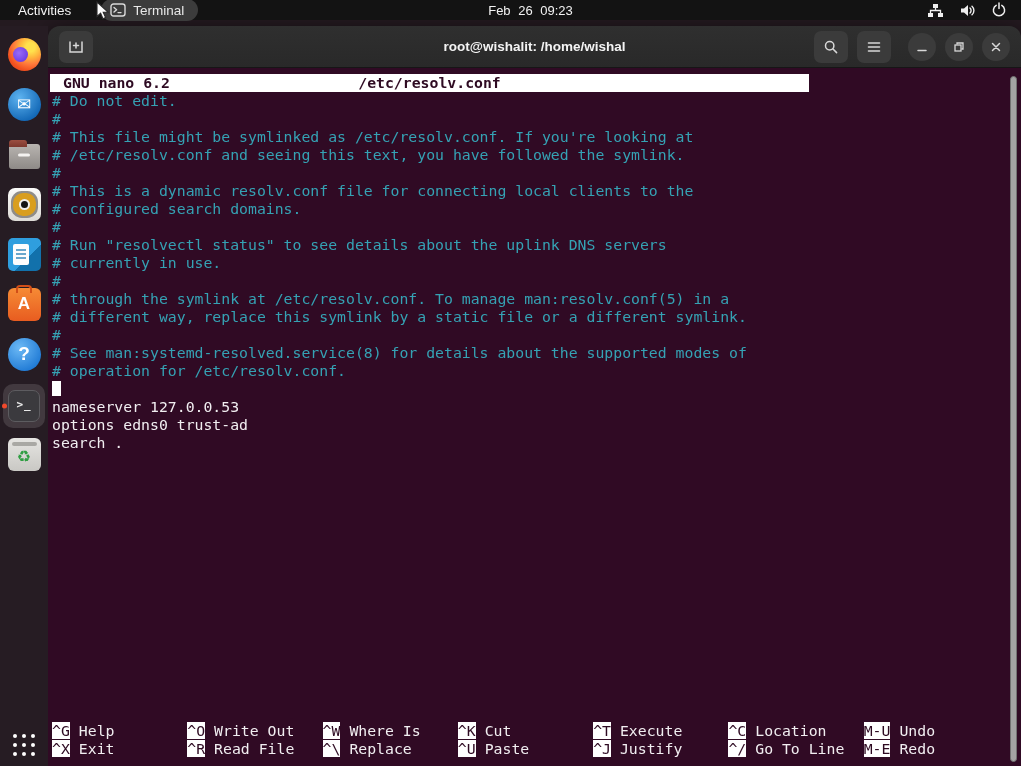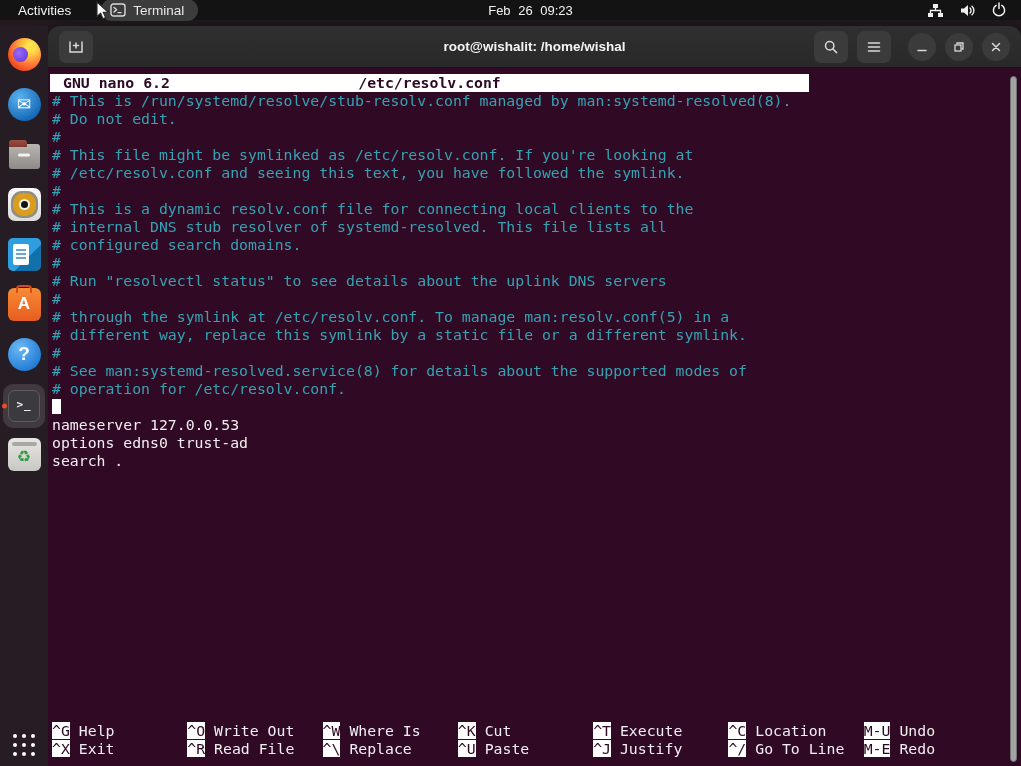--- a/index.html
+++ b/index.html
@@ -252,31 +252,30 @@
       </div>
     </div>
 
     <div class="term">
       <div class="nano-bar">
         <span class="nano-version">GNU nano 6.2</span>
         <span class="nano-filename">/etc/resolv.conf</span>
       </div>
 
       <div class="buffer">
-        <div class="line c"># This is /run/systemd/resolve/stub-resolv.conf managed by man:systemd-resolved(8).</div>
         <div class="line c"># Do not edit.</div>
         <div class="line c">#</div>
         <div class="line c"># This file might be symlinked as /etc/resolv.conf. If you're looking at</div>
         <div class="line c"># /etc/resolv.conf and seeing this text, you have followed the symlink.</div>
         <div class="line c">#</div>
         <div class="line c"># This is a dynamic resolv.conf file for connecting local clients to the</div>
-        <div class="line c"># internal DNS stub resolver of systemd-resolved. This file lists all</div>
         <div class="line c"># configured search domains.</div>
         <div class="line c">#</div>
         <div class="line c"># Run "resolvectl status" to see details about the uplink DNS servers</div>
+        <div class="line c"># currently in use.</div>
         <div class="line c">#</div>
         <div class="line c"># through the symlink at /etc/resolv.conf. To manage man:resolv.conf(5) in a</div>
         <div class="line c"># different way, replace this symlink by a static file or a different symlink.</div>
         <div class="line c">#</div>
         <div class="line c"># See man:systemd-resolved.service(8) for details about the supported modes of</div>
         <div class="line c"># operation for /etc/resolv.conf.</div>
         <div class="line"><span class="cursor"></span></div>
         <div class="line p">nameserver 127.0.0.53</div>
         <div class="line p">options edns0 trust-ad</div>
         <div class="line p">search .</div>

